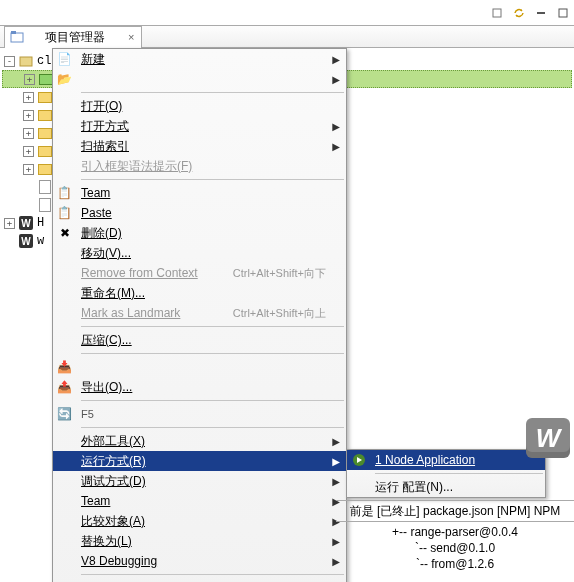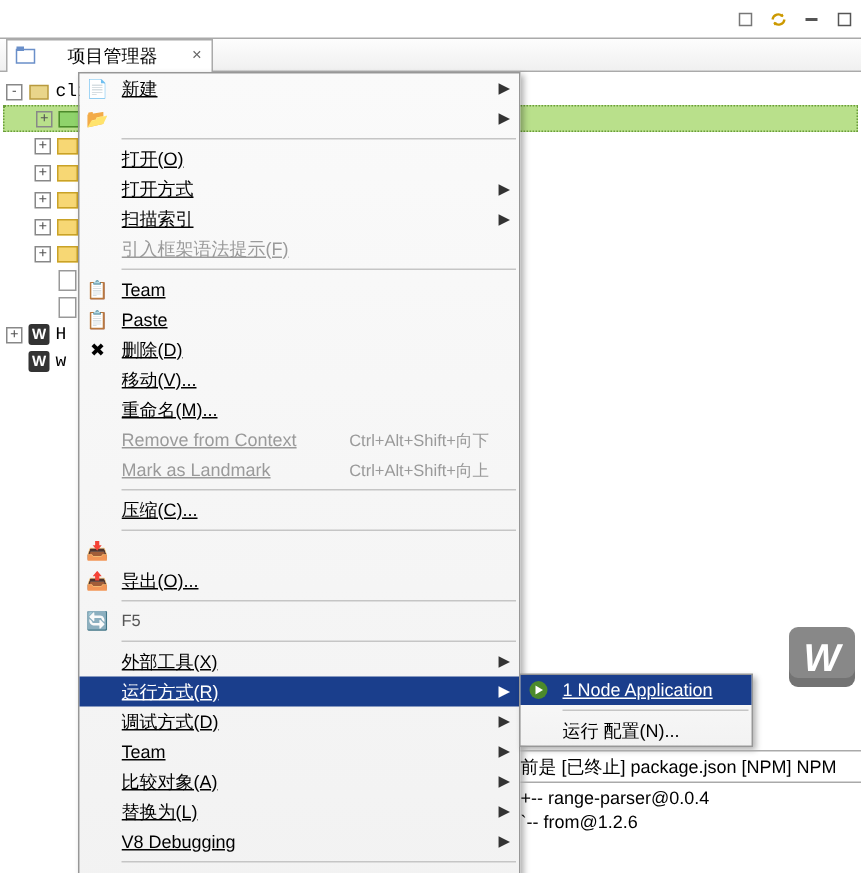--- a/index.html
+++ b/index.html
@@ -25,28 +25,28 @@
 .ctx-menu .mi { display: flex; align-items: center; height: 20px; padding-left: 28px; position: relative; cursor: default; }
 .ctx-menu .mi .lbl { flex: 1; white-space: nowrap; overflow: hidden; text-decoration: underline; }
 .ctx-menu .mi .sc { color: #555; padding-right: 20px; font-size: 11px; }
 .ctx-menu .mi .arrow { position: absolute; right: 6px; font-size: 10px; color: #333; }
 .ctx-menu .mi.highlight { background: #1a3e8c; color: #fff; }
 .ctx-menu .mi.highlight .arrow { color: #fff; }
 .ctx-menu .mi.disabled .lbl, .ctx-menu .mi.disabled .sc, .ctx-menu .mi.disabled .arrow { color: #9a9a9a; }
 .ctx-menu .sep { height: 1px; background: #c5c5c5; margin: 3px 2px 3px 28px; }
 .ctx-menu .mic { position: absolute; left: 4px; width: 16px; height: 16px; display: flex; align-items: center; justify-content: center; }
 
-.submenu { position: absolute; left: 346px; top: 449px; width: 156px; background: linear-gradient(#fafafa,#f2f2f2); border: 1px solid #979797; box-shadow: 2px 2px 4px rgba(0,0,0,0.3); }
+.submenu { position: absolute; left: 346px; top: 449px; width: 200px; background: linear-gradient(#fafafa,#f2f2f2); border: 1px solid #979797; box-shadow: 2px 2px 4px rgba(0,0,0,0.3); }
 .submenu .mi { display: flex; align-items: center; height: 20px; padding-left: 28px; position: relative; cursor: default; }
 .submenu .mi.highlight { background: #1a3e8c; color: #fff; }
 .submenu .mi .lbl { flex: 1; }
 .submenu .mi .mic { position: absolute; left: 4px; width: 16px; height: 16px; display: flex; align-items: center; justify-content: center; }
 .submenu .sep { height: 1px; background: #c5c5c5; margin: 3px 2px 3px 28px; }
 
-.right-area { position: absolute; left: 347px; top: 500px; right: 0; font-family: "Courier New", monospace; font-size: 12px; line-height: 16px; white-space: nowrap; }
+.right-area { position: absolute; left: 336px; top: 500px; right: 0; font-family: "Courier New", monospace; font-size: 12px; line-height: 16px; white-space: nowrap; text-align: center; }
 .big-w { position: absolute; right: 4px; top: 418px; width: 44px; height: 40px; background: #888; border-radius: 6px; color: #fff; font-size: 26px; font-style: italic; font-weight: bold; display: flex; align-items: center; justify-content: center; box-shadow: inset 0 -6px 0 rgba(0,0,0,0.15); }
 
 svg { display: block; }
 </style>
 </head>
 <body>
 
 <div class="top-toolbar">
   <div class="spacer"></div>
   <div class="tb-btn">
@@ -202,26 +202,26 @@
       <span class="mic">📋</span>
       <span class="lbl">Paste</span>
     </div>
   <div class="mi">
       <span class="mic">✖</span>
       <span class="lbl">删除(D)</span>
     </div>
   <div class="mi">
       <span class="lbl">移动(V)...</span>
     </div>
-  <div class="mi">
-      <span class="lbl">重命名(M)...</span>
-    </div>
   <div class="mi disabled">
       <span class="lbl">Remove from Context</span>
       <span class="sc">Ctrl+Alt+Shift+向下</span>
+    </div>
+  <div class="mi">
+      <span class="lbl">重命名(M)...</span>
     </div>
   <div class="mi disabled">
       <span class="lbl">Mark as Landmark</span>
       <span class="sc">Ctrl+Alt+Shift+向上</span>
     </div>
   <div class="sep"></div>
   <div class="mi">
       <span class="lbl">压缩(C)...</span>
     </div>
   <div class="sep"></div>
@@ -288,14 +288,15 @@
     </div>
 </div>
 
 <div class="big-w">W</div>
 
 <div class="right-area">
   <div style="border-top:1px solid #aaa; margin-bottom:2px"></div>
   <div>前是 [已终止] package.json [NPM] NPM</div>
   <div style="border-top:1px solid #aaa; margin:2px 0"></div>
   <div>+-- range-parser@0.0.4</div>
+  <div>`-- send@0.1.0</div>
   <div>  `-- from@1.2.6</div>
 </div>
 
 </body></html>

